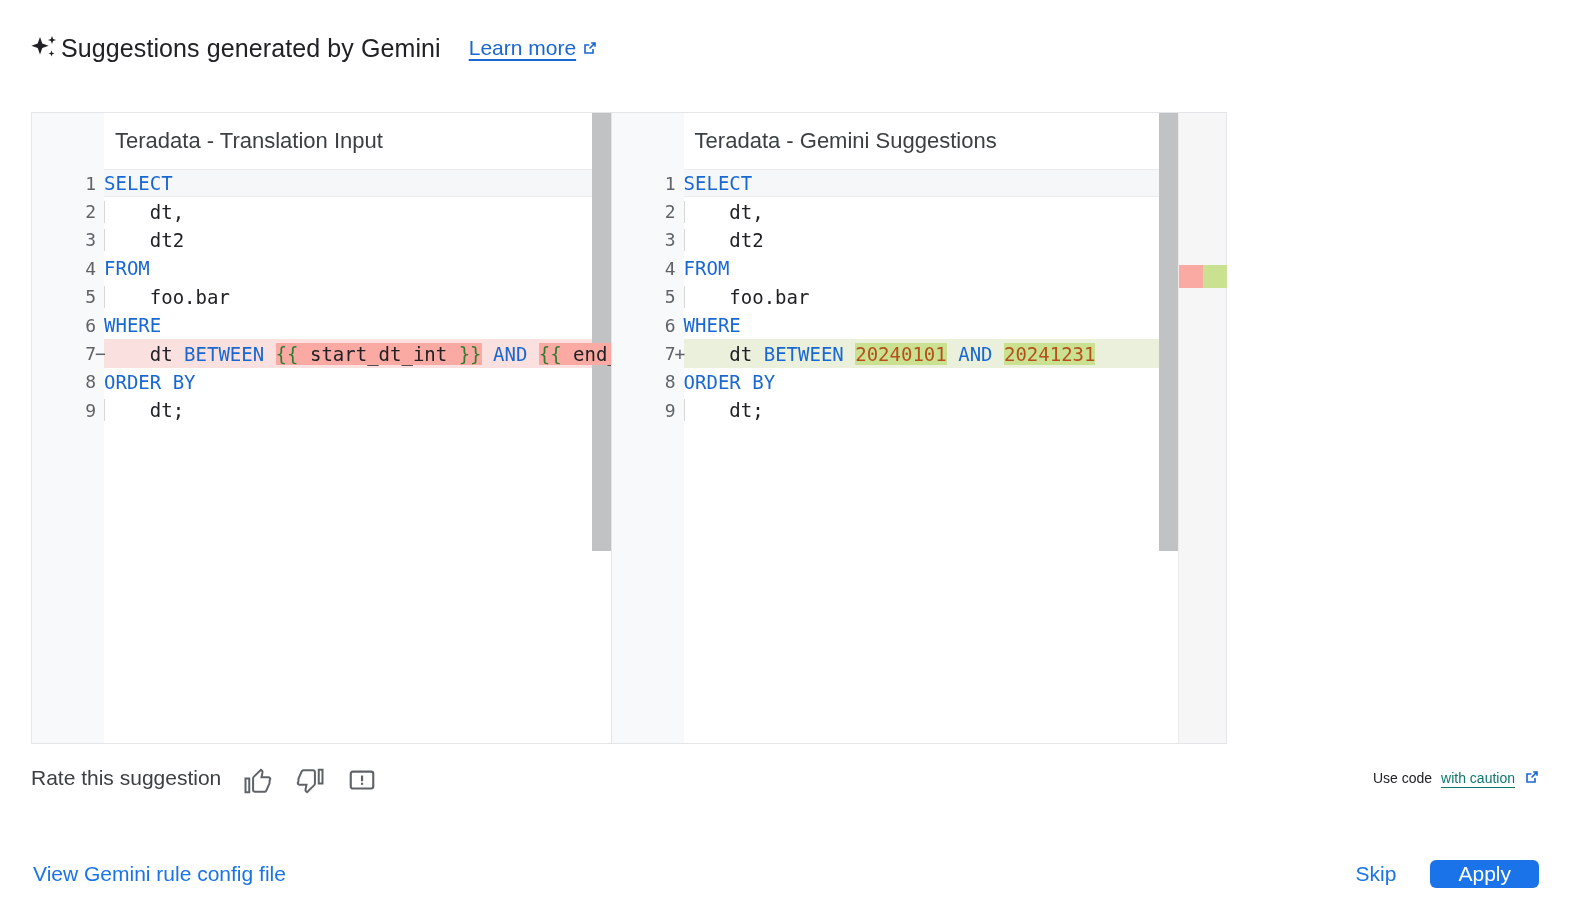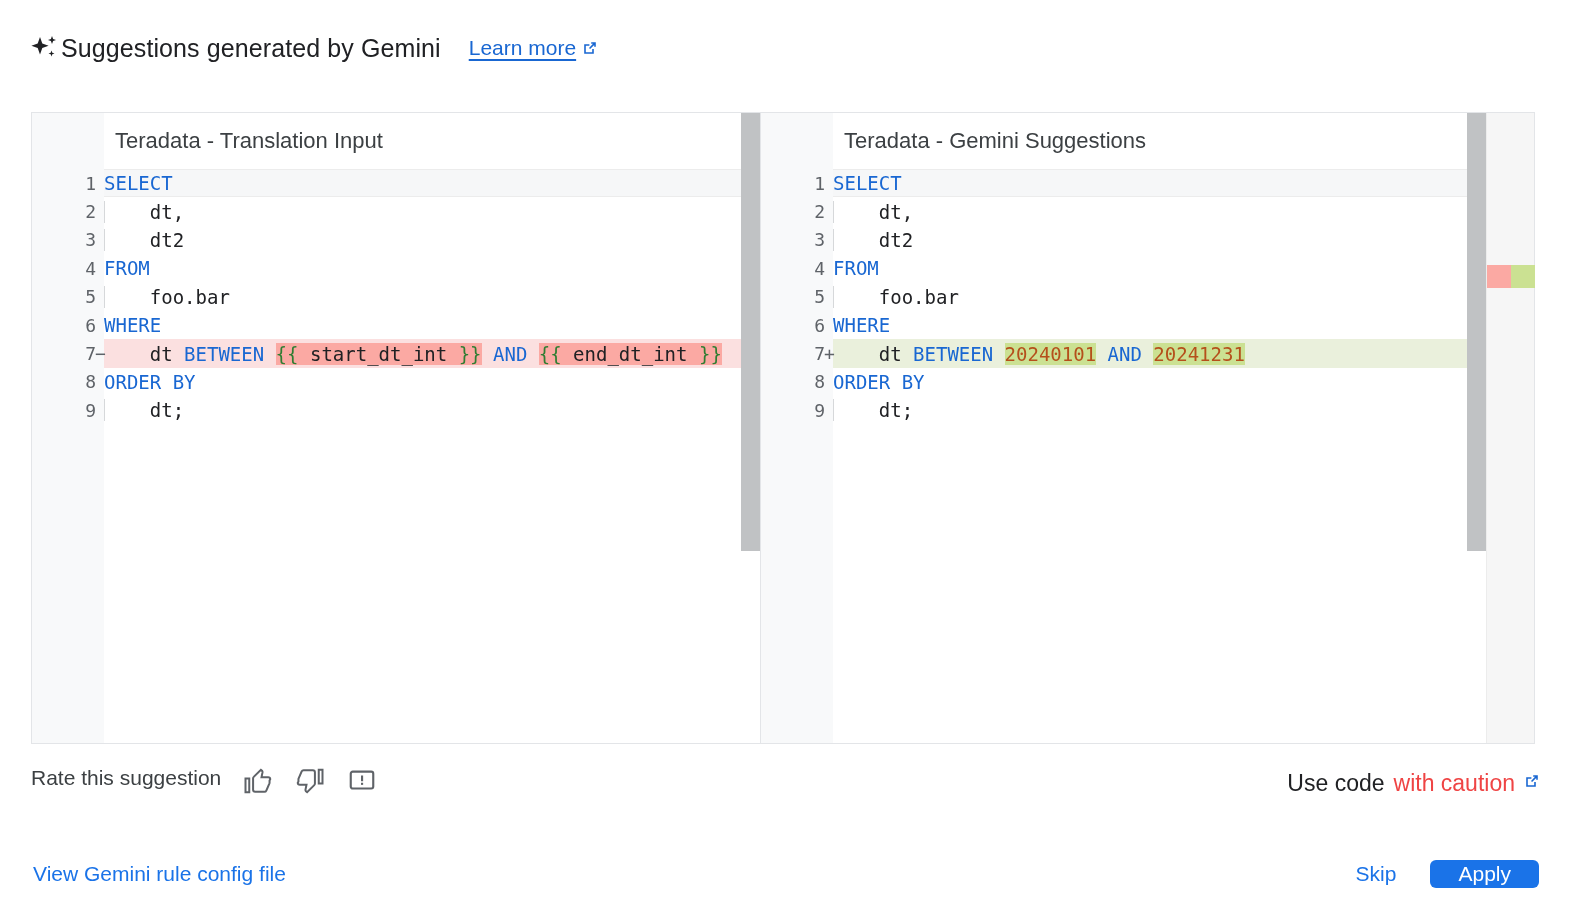--- a/index.html
+++ b/index.html
@@ -14,21 +14,21 @@
 
   
   .hdr { position:absolute; left:0; top:0; width:100%; height:96px; display:flex; align-items:center; }
   .spark { margin-left:27px; width:34px; height:34px; position:relative; flex:0 0 auto; }
   .hdr-title { font-size:25px; color:#202124; letter-spacing:0.1px; white-space:nowrap; }
   .learn { margin-left:28px; font-size:21px; color:#1967d2; text-decoration:underline;
            text-underline-offset:4px; white-space:nowrap; display:flex; align-items:center; gap:6px; cursor:pointer;text-align:right; }
   .ext { width:15px; height:15px; display:inline-block; position:relative; top:-4px; }
 
   
-  .diff { position:absolute; left:31px; top:112px; width:1504px; height:632px;
+  .diff { position:absolute; left:31px; top:112px; width:1196px; height:632px;
           border:1px solid #e3e5e8; background:#fff; display:flex; }
   .pane { position:relative; height:100%; background:#fff; }
   .pane-left  { width:729px; border-right:1px solid #e3e5e8; }
   .pane-right { width:773px; }
 
   .gutterbg { position:absolute; left:0; top:0; bottom:0; width:72px; background:#f8f9fa; }
   .ptitle { position:absolute; left:83px; top:0; right:38px; height:56px;
             display:flex; align-items:center; font-size:22px; color:#3c4043; background:#fff; }
 
   .codewrap { position:absolute; left:0; top:56px; right:0; bottom:0; overflow:hidden; }
@@ -56,23 +56,23 @@
   
   .sbar  { position:absolute; width:19px; top:0; bottom:0; background:#fff; }
   .sthumb{ position:absolute; left:0; width:19px; background:#c0c2c4; }
   .minimap { position:absolute; width:48px; top:0; bottom:0; background:#f6f6f6; border-left:1px solid #ececec; }
   .mark { position:absolute; height:23px; width:24px; }
 
   
   .rate { position:absolute; left:31px; top:766px; display:flex; align-items:flex-start; }
   .rate-lbl { font-size:21px; color:#3c4043; }
   .ricon { width:30px; height:30px; margin-left:22px; cursor:pointer; }
-  .caution { position:absolute; right:33px; top:770px; font-size:23px; color:#202124;
-             display:flex; align-items:flex-start; gap:9px; white-space:nowrap; }
-  .caution a { color:#ef4444; text-underline-offset:4px; cursor:pointer; }
+  .caution { position:absolute; right:33px; top:770px; font-size:14px; color:#202124;
+             display:flex; align-items:flex-end; gap:9px; white-space:nowrap; }
+  .caution a { color:#0f766e; text-decoration:underline; text-underline-offset:4px; cursor:pointer; }
 
   
   .footer { position:absolute; left:0; bottom:0; width:100%; height:96px; display:flex;
             align-items:center; justify-content:space-between; padding:0 33px; }
   .cfg { font-size:21px; color:#1a73e8; cursor:pointer; }
   .fr  { display:flex; align-items:center; gap:30px;justify-content:flex-end; }
   .skip{ font-size:21px; color:#1a73e8; cursor:pointer; padding:8px 4px; }
   .apply{ background:#1a73e8; color:#fff; font-size:21px; border:none; border-radius:6px;
           padding:2px 28px; cursor:pointer; font-family:"Liberation Sans", sans-serif; }
 </style>

